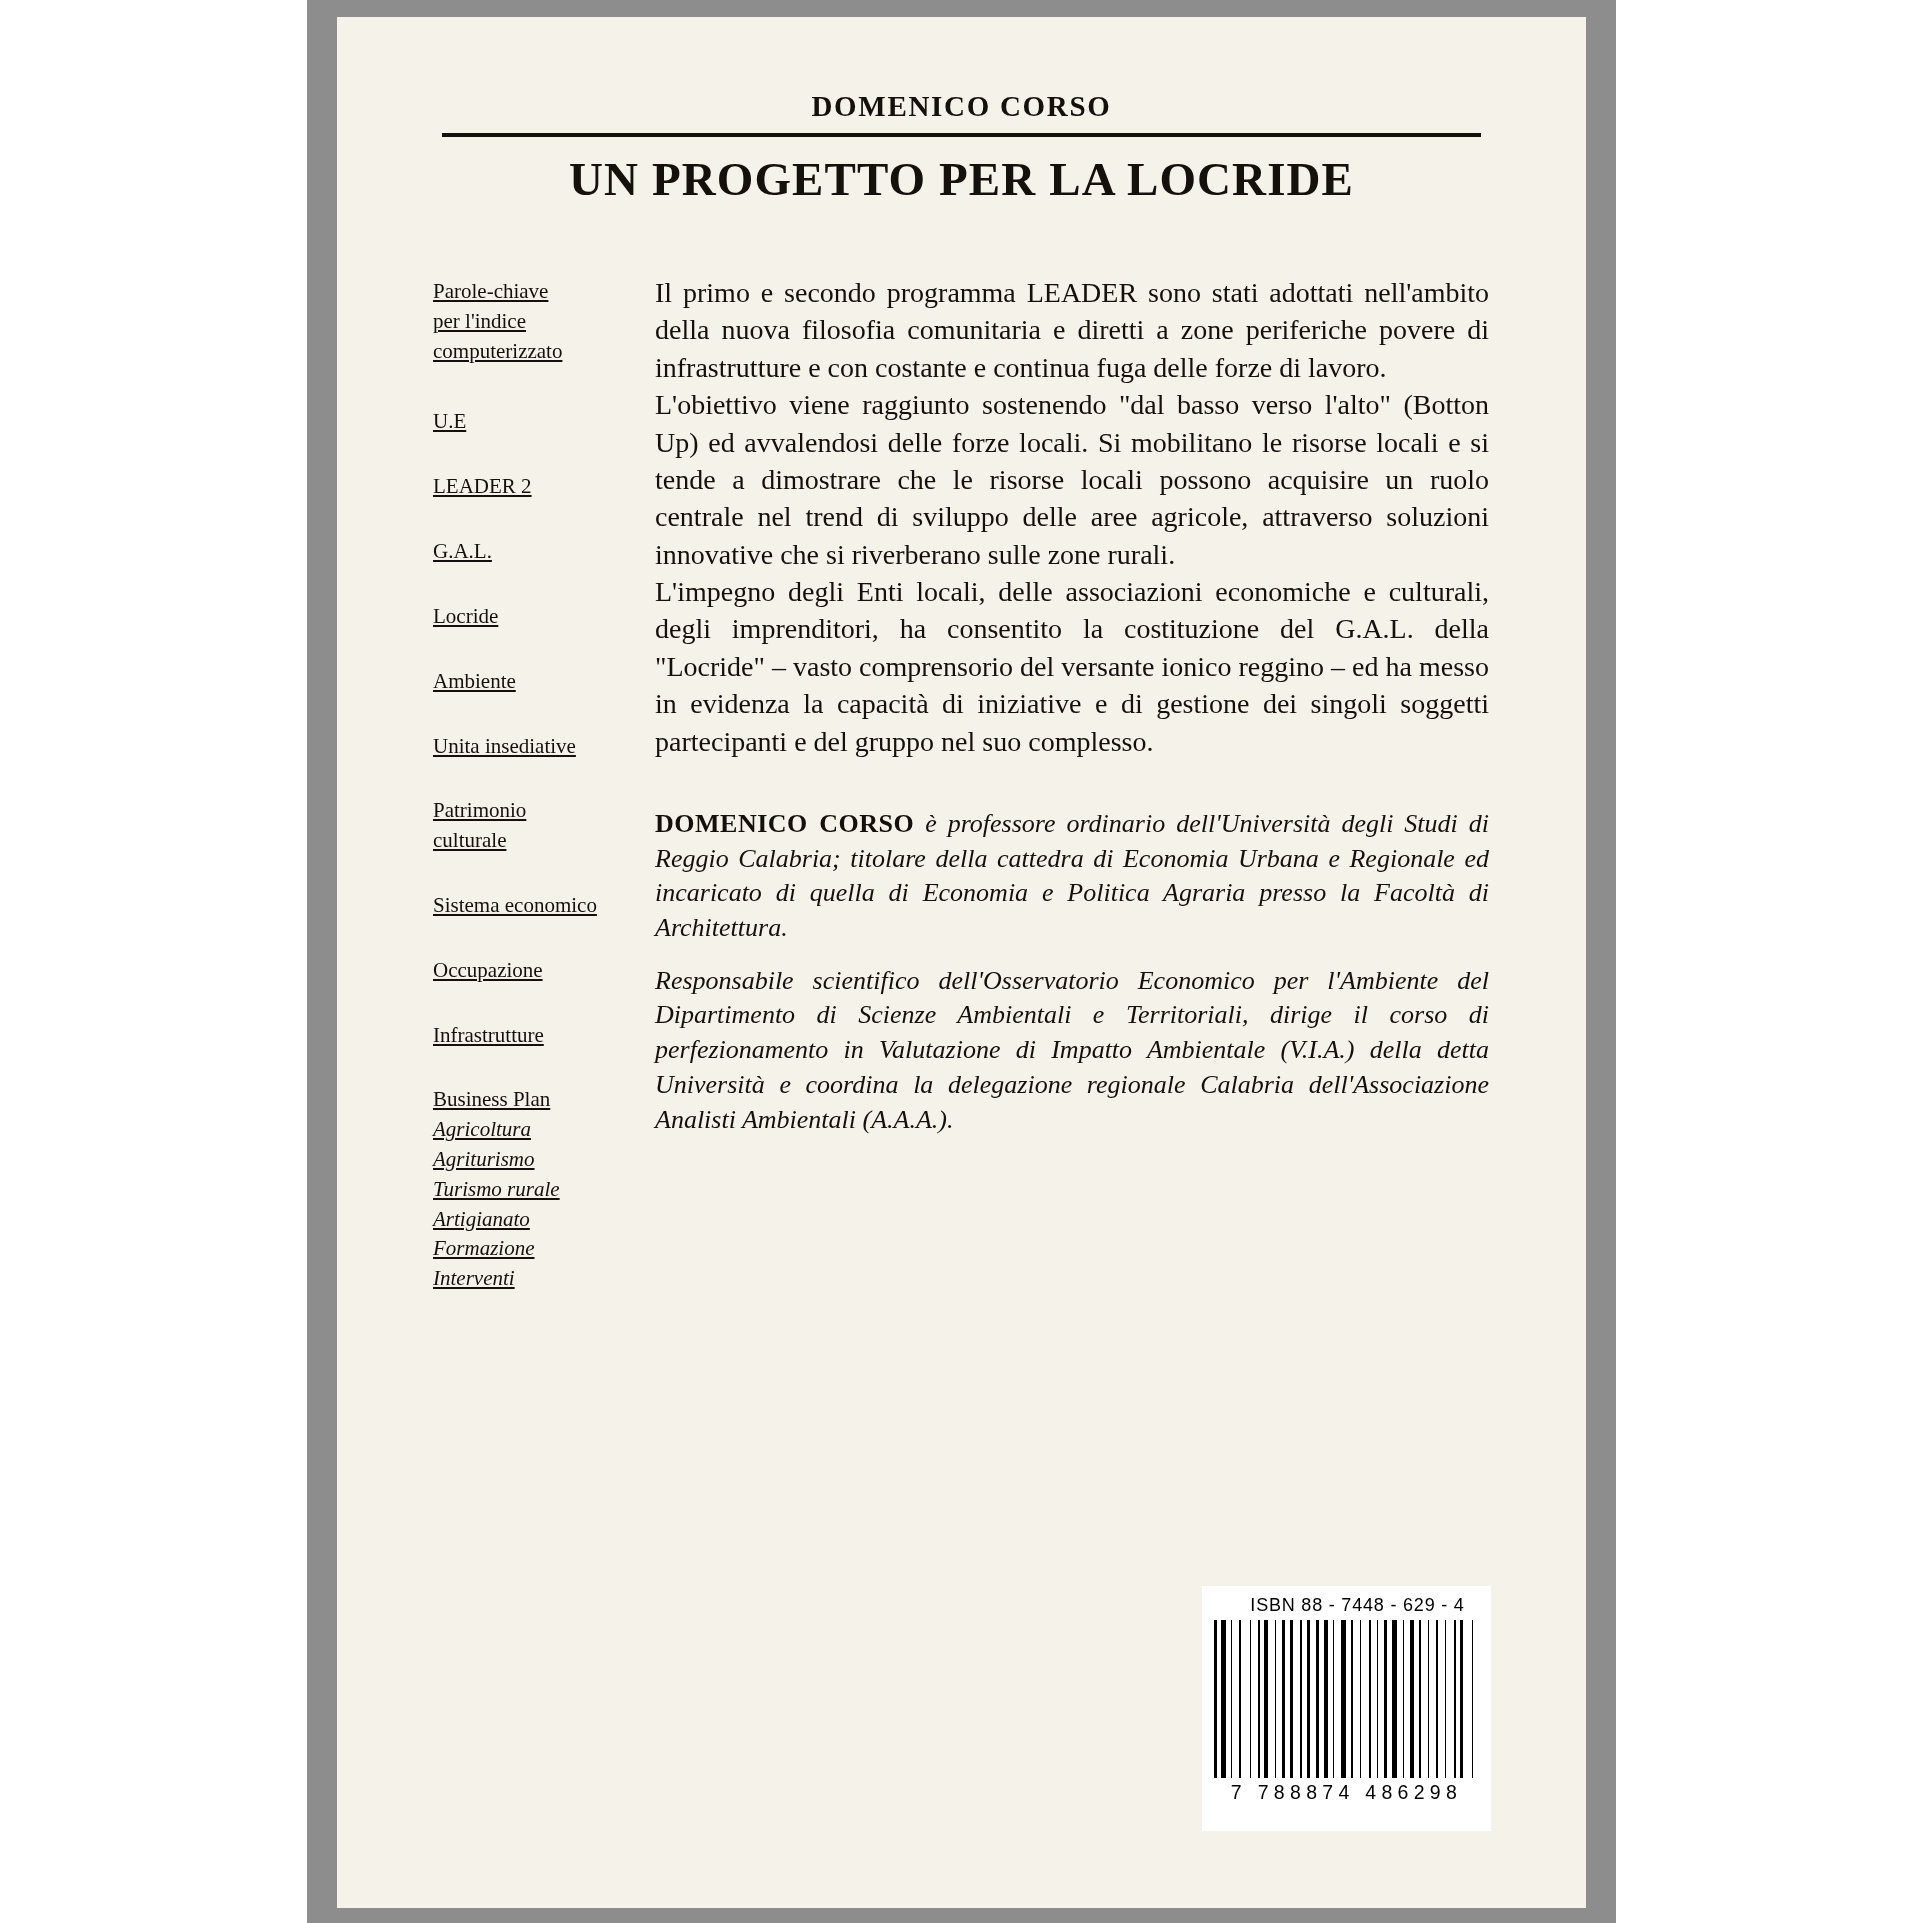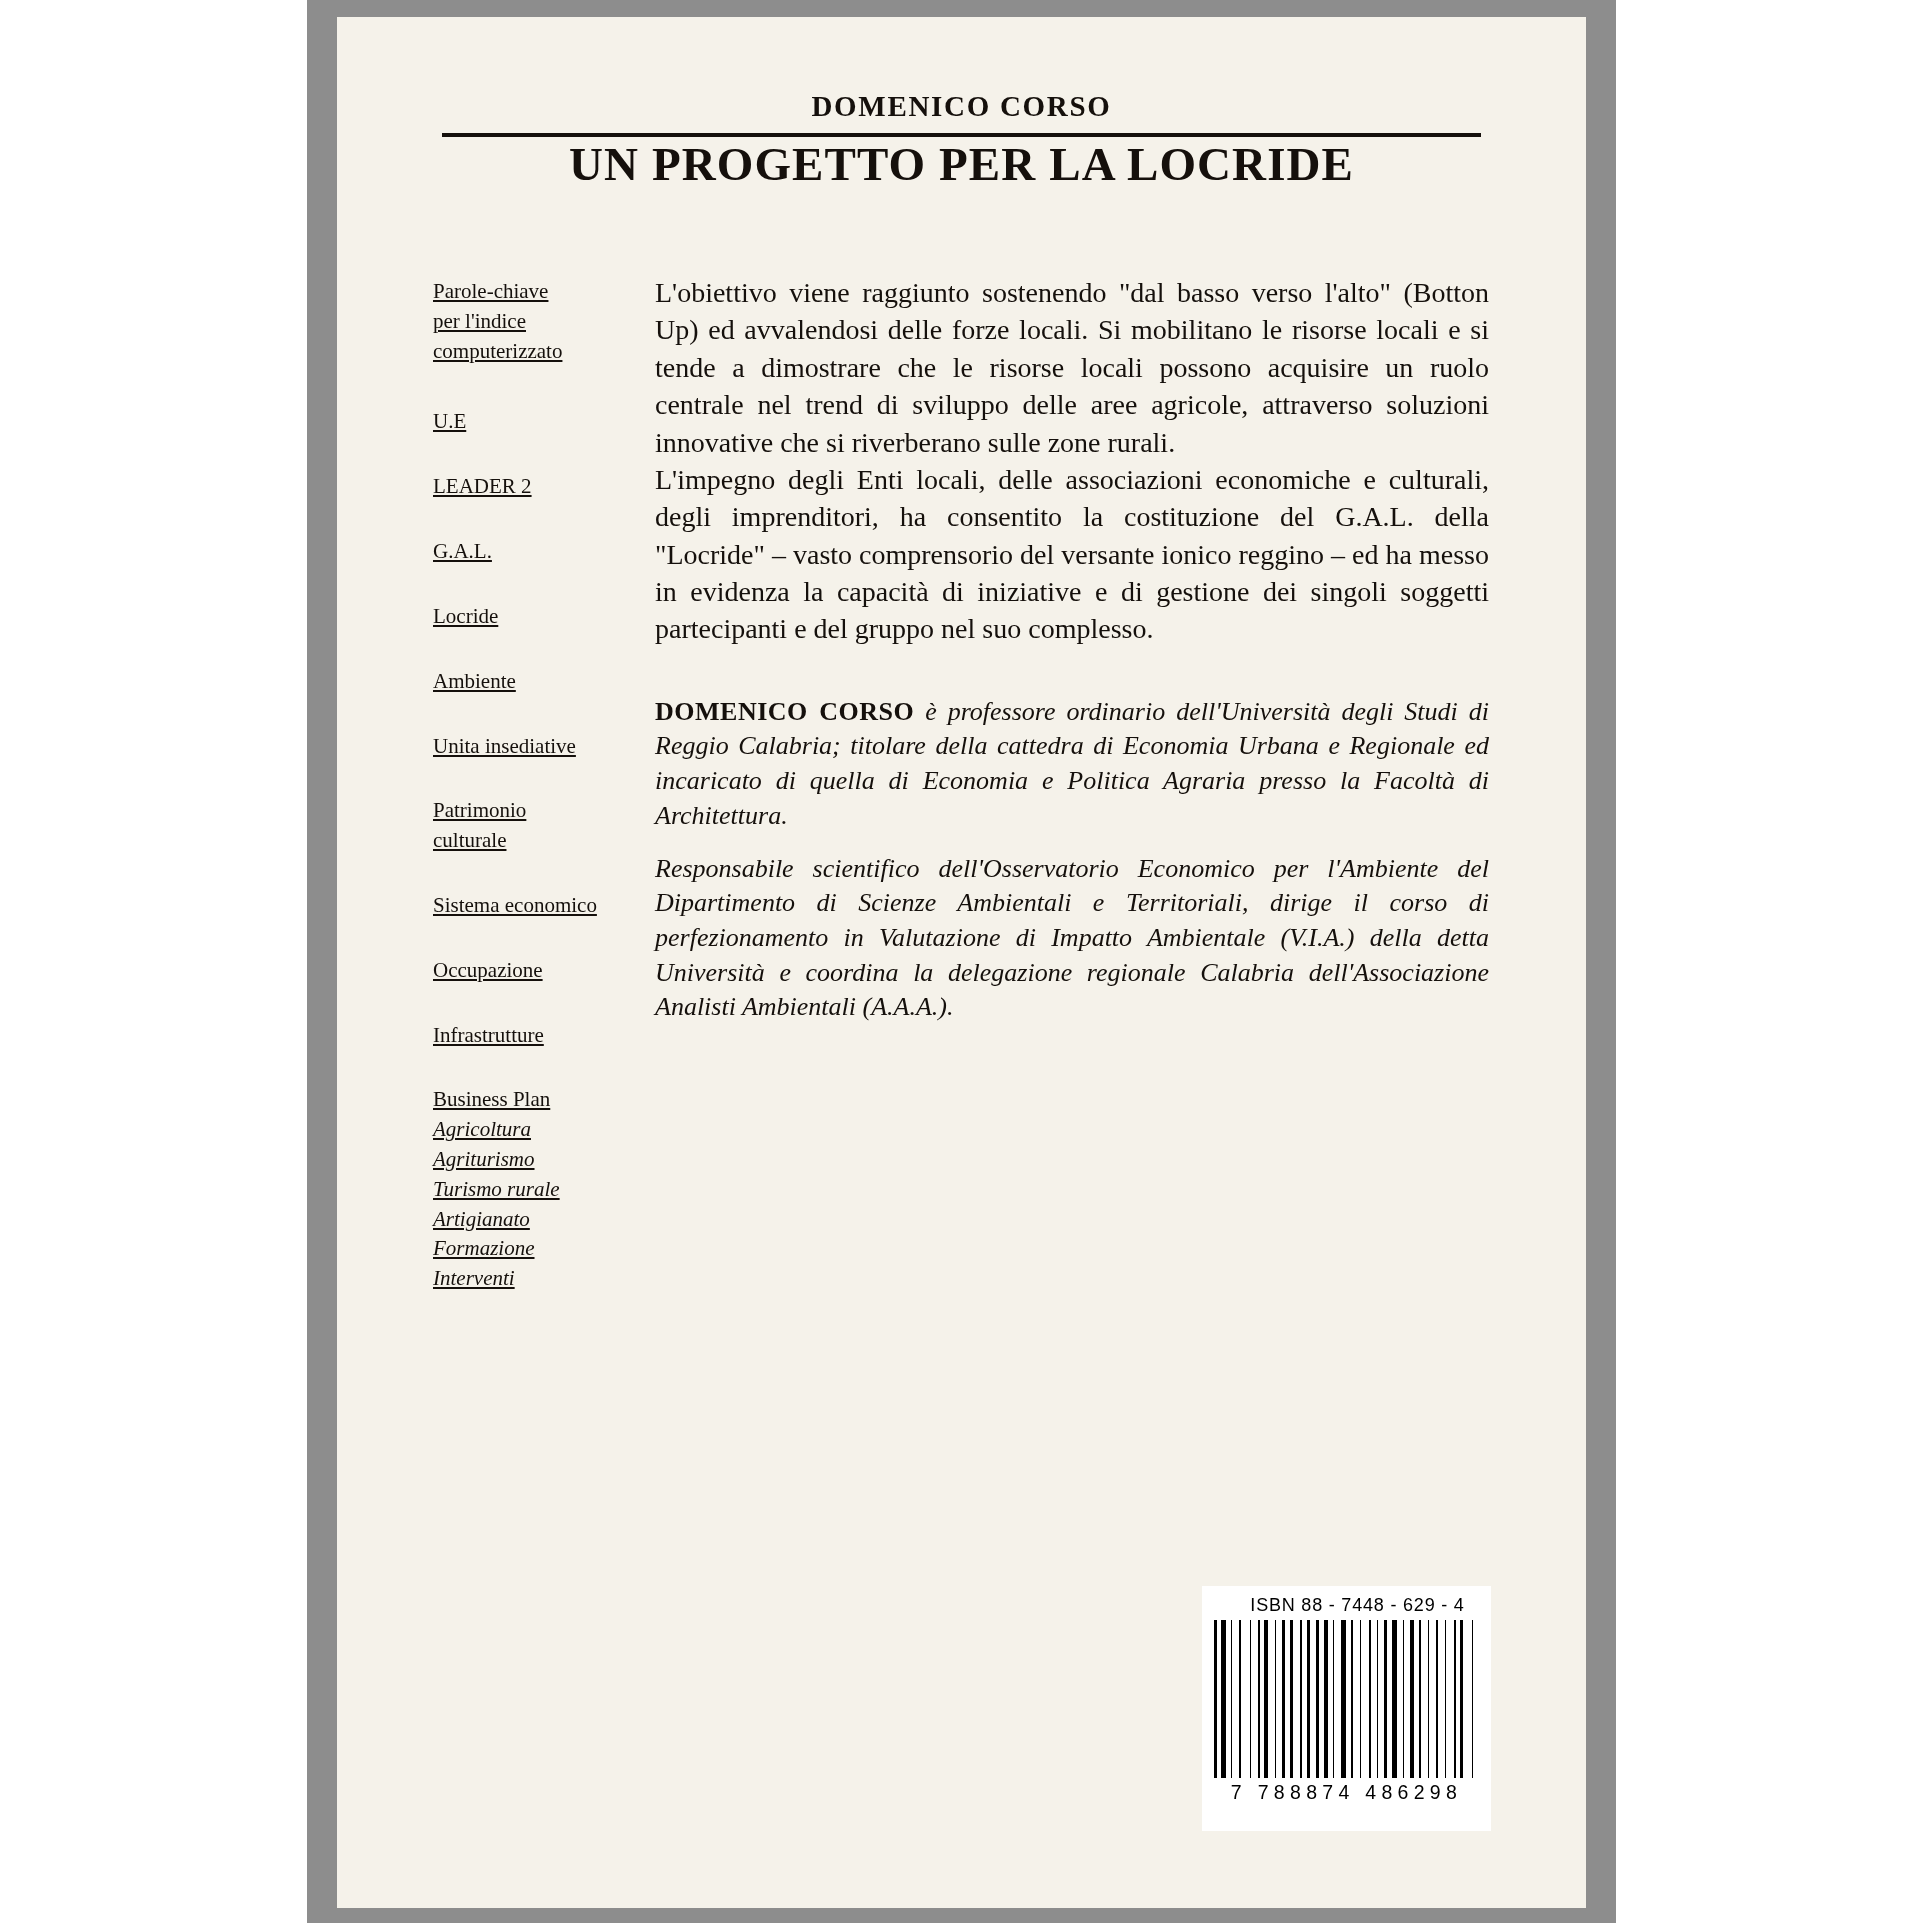--- a/index.html
+++ b/index.html
@@ -65,20 +65,21 @@
     padding-bottom: 9.8px;
     font-variant: small-caps;
     font-weight: 600;
   }
   .book-title {
     text-align: center;
     font-size: 47px;
     letter-spacing: 1.1px;
     color: #15100c;
     font-weight: 700;
+    padding-top: 15px;
     font-variant: small-caps;
   }
 
   
   .keywords {
     position: absolute;
     left: 433px;
     top: 277px;
     width: 218px;
     color: #15100c;
@@ -228,20 +229,21 @@
       </div>
       <div class="kw italic tight">
         <span class="kw-line">Formazione</span>
       </div>
       <div class="kw italic tight">
         <span class="kw-line">Interventi</span>
       </div>
     </div>
 
   <div class="body-col">
+    <p class="para">Il primo e secondo programma LEADER sono stati adottati nell'ambito della nuova filosofia comunitaria e diretti a zone periferiche povere di infrastrutture e con costante e continua fuga delle forze di lavoro.</p>
     <p class="para">L'obiettivo viene raggiunto sostenendo "dal basso verso l'alto" (Botton Up) ed avvalendosi delle forze locali. Si mobilitano le risorse locali e si tende a dimostrare che le risorse locali possono acquisire un ruolo centrale nel trend di sviluppo delle aree agricole, attraverso soluzioni innovative che si riverberano sulle zone rurali.</p>
     <p class="para">L'impegno degli Enti locali, delle associazioni economiche e culturali, degli imprenditori, ha consentito la costituzione del G.A.L. della "Locride" – vasto comprensorio del versante ionico reggino – ed ha messo in evidenza la capacità di iniziative e di gestione dei singoli soggetti partecipanti e del gruppo nel suo complesso.</p>
 
     <div class="bio">
       <span class="name">DOMENICO CORSO</span><span> è professore ordinario dell'Università degli Studi di Reggio Calabria; titolare della cattedra di Economia Urbana e Regionale ed incaricato di quella di Economia e Politica Agraria presso la Facoltà di Architettura.</span>
       <div style="margin-top:18px">Responsabile scientifico dell'Osservatorio Economico per l'Ambiente del Dipartimento di Scienze Ambientali e Territoriali, dirige il corso di perfezionamento in Valutazione di Impatto Ambientale (V.I.A.) della detta Università e coordina la delegazione regionale Calabria dell'Associazione Analisti Ambientali (A.A.A.).</div>
     </div>
   </div>
 
   <div class="barcode-box">

